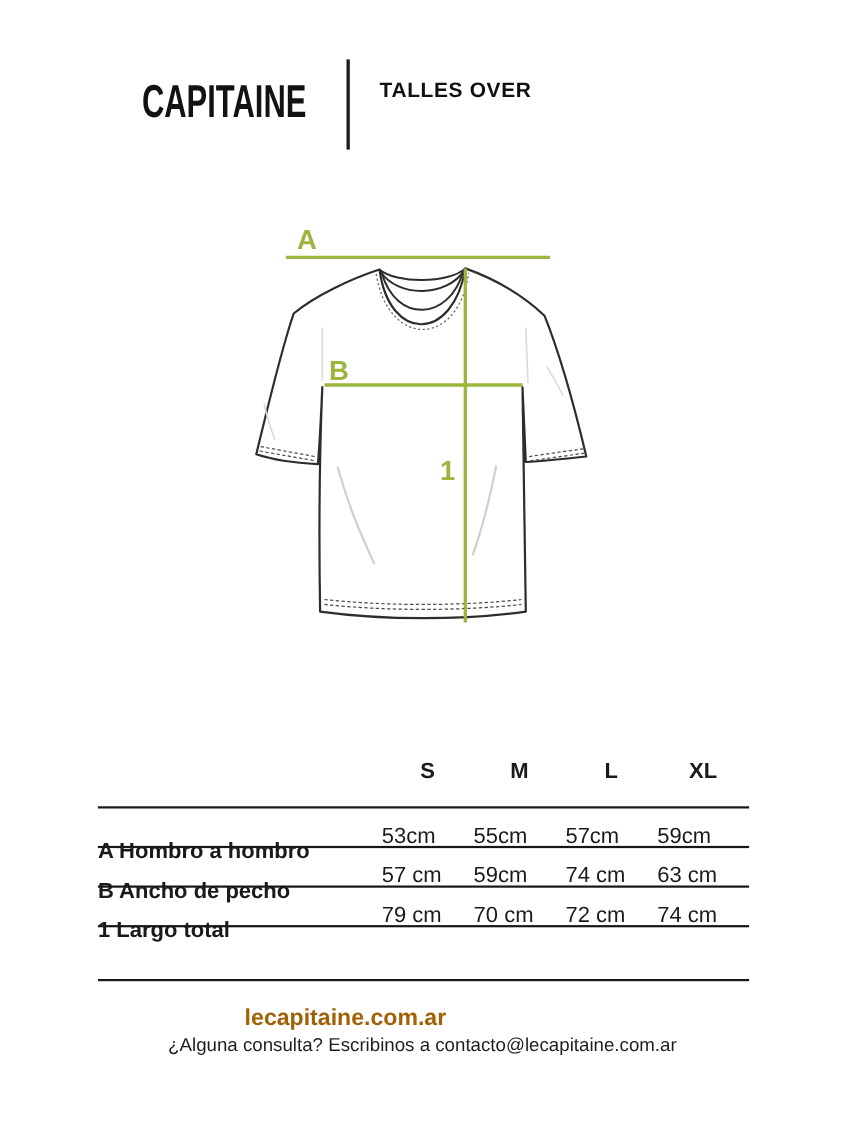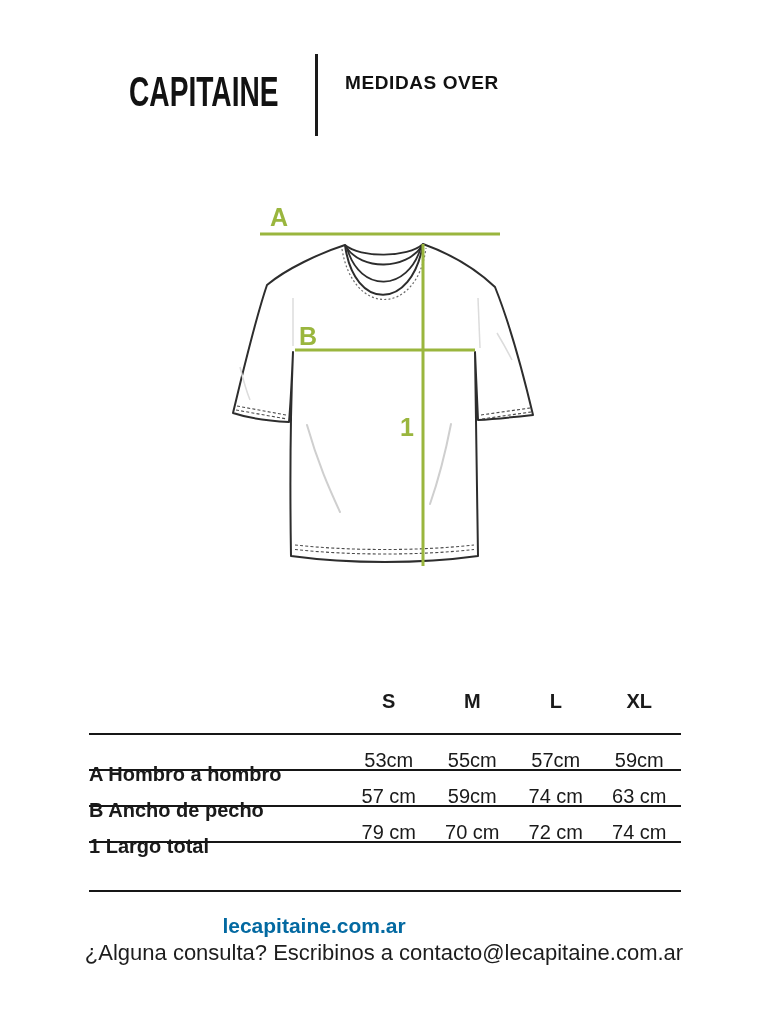--- a/index.html
+++ b/index.html
@@ -21,35 +21,35 @@
   .diagram{position:absolute;left:190px;top:170px;width:400px;height:430px;}
   .diagram text{font-family:"Liberation Sans", sans-serif;font-weight:bold;font-size:25px;}
   
   .size-table{position:absolute;left:89px;top:686px;width:592px;font-size:20px;}
   .t-row{display:grid;grid-template-columns:258px 1fr 1fr 1fr 1fr;align-items:center;}
   .t-head{height:47px;align-items:start;padding-top:4px;box-sizing:border-box;}
   .t-data{height:36px;border-top:2px solid #161616;box-sizing:border-box;}
   .t-last-line{border-top:2px solid #161616;height:0;}
   .t-col{text-align:center;font-weight:bold;}
   .t-label{font-weight:bold;margin-top:28px;}
-  .t-val{text-align:center;}
+  .t-val{text-align:left;}
   .table-endline{position:absolute;left:89px;top:890px;width:592px;height:2px;background:#161616;}
   
-  .footer-site{position:absolute;left:0;top:914px;width:628px;text-align:center;font-size:21px;font-weight:bold;color:#0369a1;}
-  .footer-contact{position:absolute;left:0;top:940px;width:768px;text-align:center;font-size:22px;color:#1d1d1d;}
+  .footer-site{position:absolute;left:0;top:914px;width:628px;text-align:center;font-size:21px;font-weight:bold;color:#a16207;}
+  .footer-contact{position:absolute;left:0;top:940px;width:768px;text-align:center;font-size:17px;color:#1d1d1d;}
 </style>
 </head>
 <body>
 
 <div class="page">
 
   <div class="logo">CAPITAINE</div>
   <div class="divider"></div>
   <div class="titles">
-    <div class="title-line2">MEDIDAS OVER</div>
+    <div class="title-line2">TALLES OVER</div>
   </div>
 
   <svg class="diagram" viewBox="0 0 400 430">
 
     <path d="M155,75 C130,83 96,99 77,115
          C65,150 52,206 43,243
          C61,249 80,251 99,252
          C101,229 102,205 103,182
          C100,253 100,324 101,386
          C160,394 230,394 288,386

